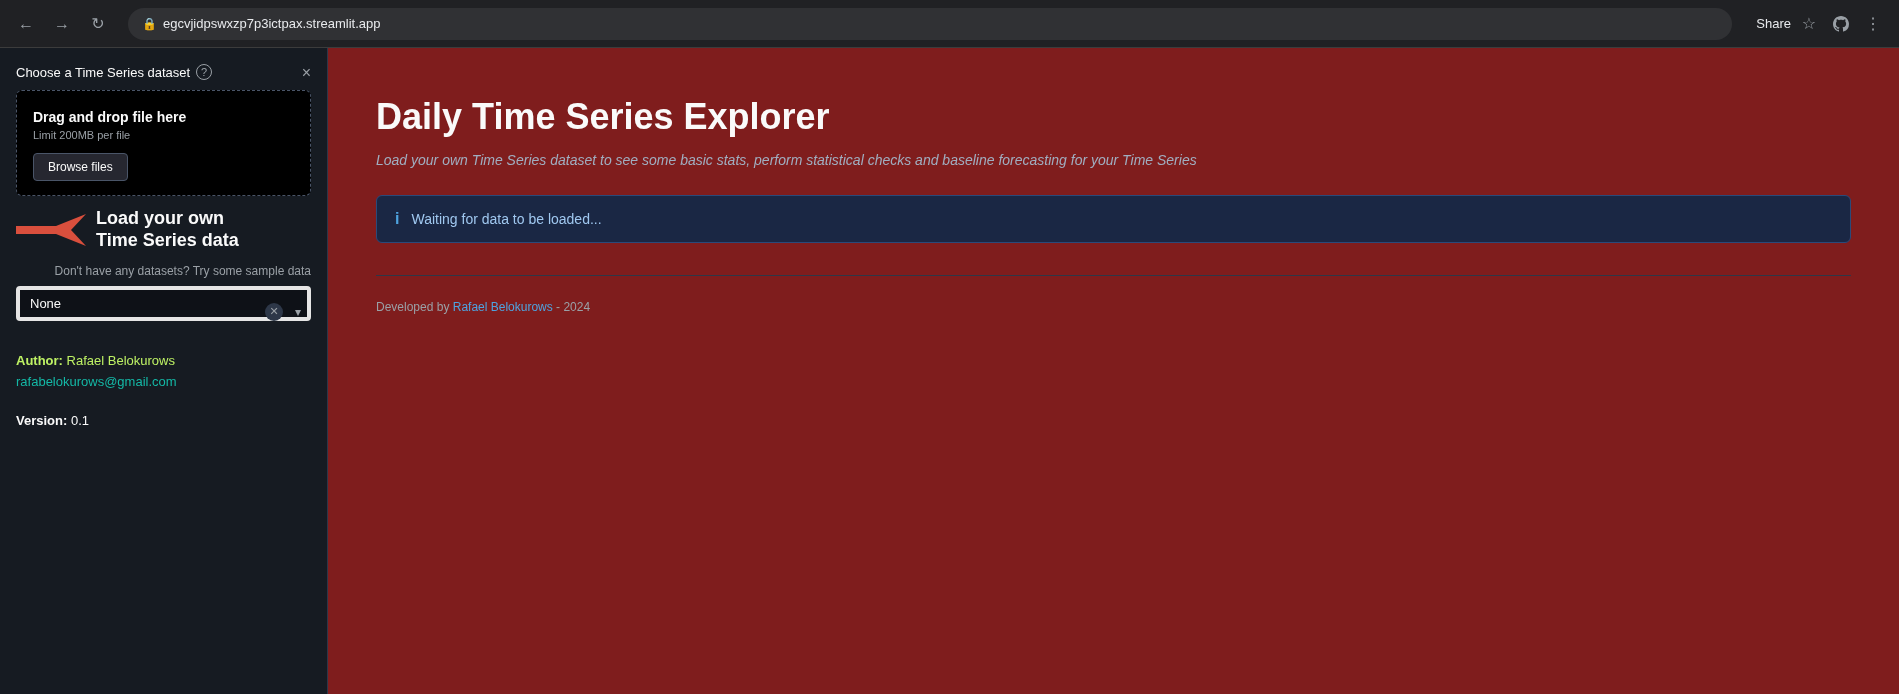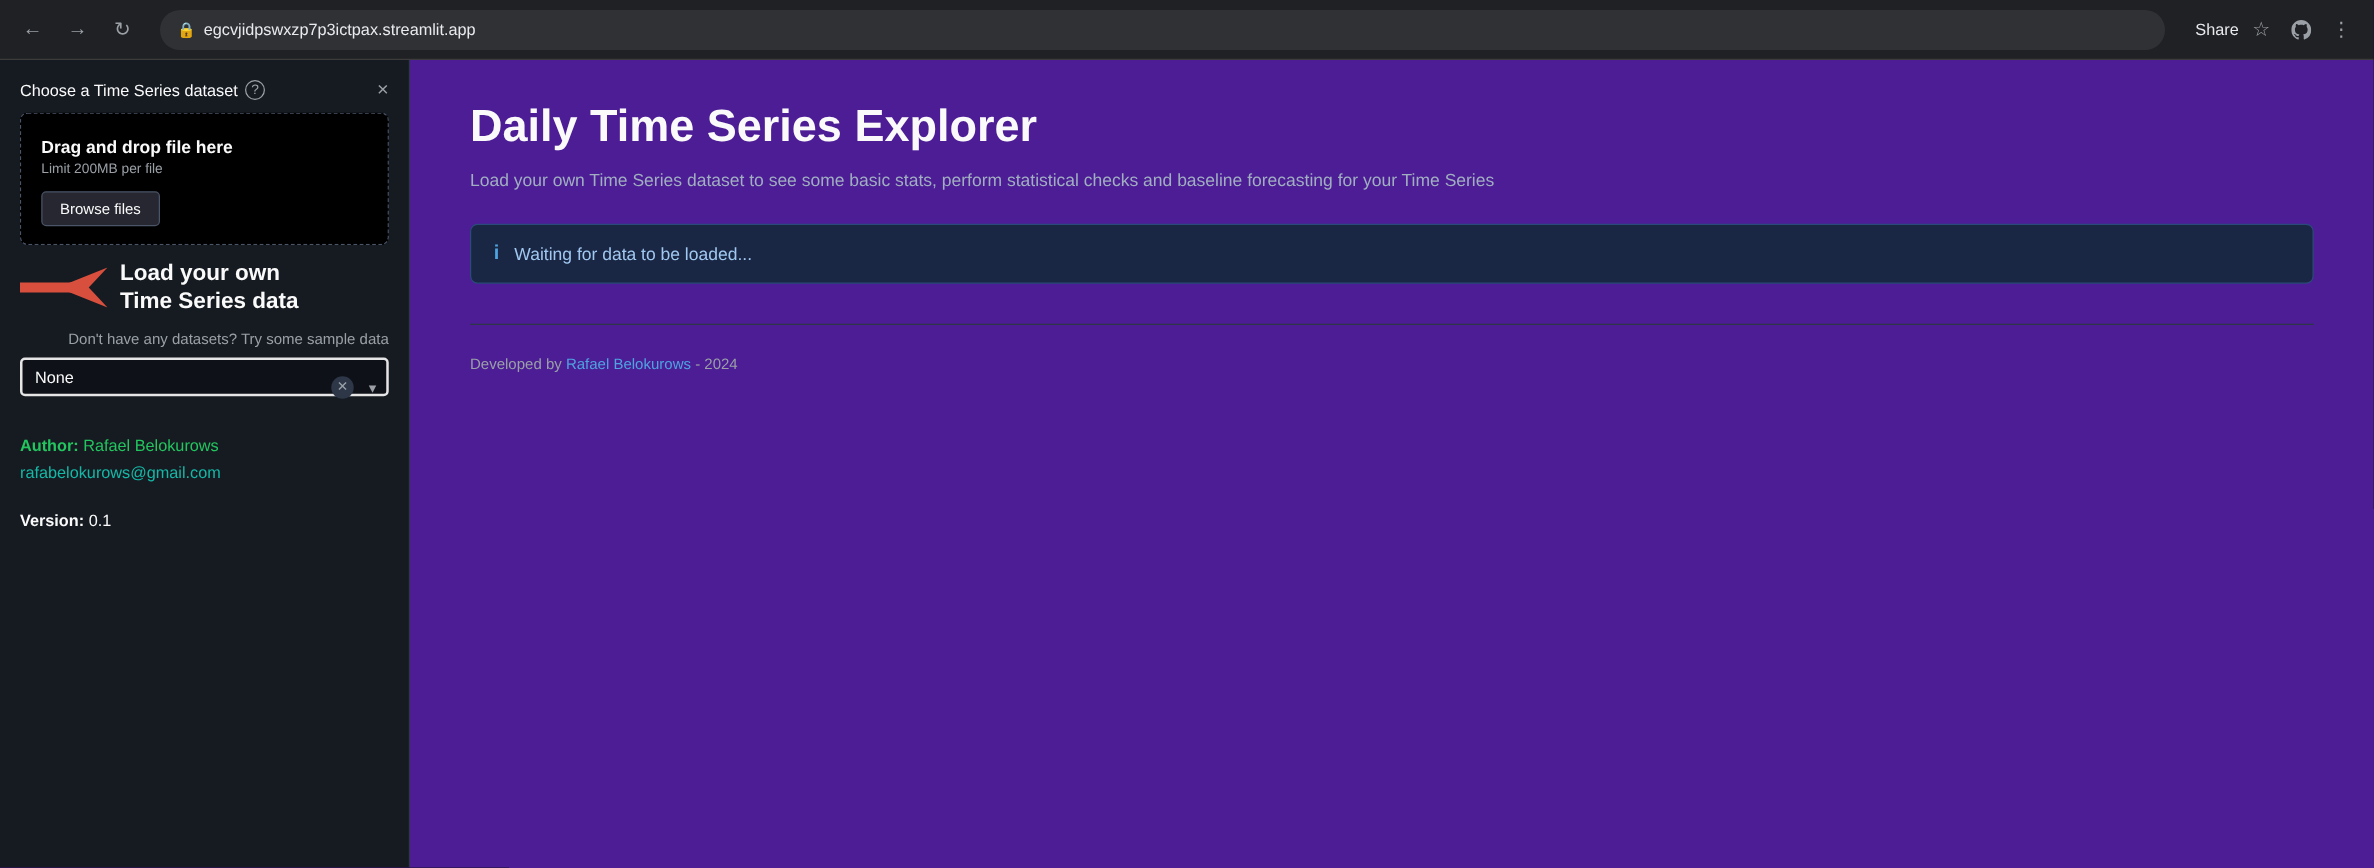--- a/index.html
+++ b/index.html
@@ -169,21 +169,21 @@
     .sample-data-label {
       font-size: 12px;
       color: #9aa0a6;
       margin-bottom: 8px;
       text-align: right;
     }
 
     .sample-select {
       width: 100%;
       background: #0e1117;
-      border: 2px solid #e5e5e5;
+      border: 4px solid #e5e5e5;
       border-radius: 4px;
       padding: 6px 32px 6px 10px;
       color: #fafafa;
       font-size: 13px;
       appearance: none;
       -webkit-appearance: none;
       cursor: pointer;
       margin-bottom: 16px;
     }
     .select-wrapper {
@@ -213,21 +213,21 @@
       width: 18px; height: 18px;
       display: flex; align-items: center; justify-content: center;
       font-size: 11px;
     }
 
     .author-section {
       margin-bottom: 12px;
     }
     .author-label {
       font-size: 13px;
-      color: #22c55e;
+      color: #bef264;
       margin-bottom: 6px;
     }
     .author-label strong {
       font-weight: 600;
     }
     .author-email {
       font-size: 13px;
       color: #14b8a6;
       text-decoration: none;
       display: block;
@@ -239,37 +239,38 @@
       color: #fafafa;
       margin-top: 24px;
     }
     .version-label strong {
       font-weight: 600;
     }
 
     
     .main-content {
       flex: 1;
-      background: #4c1d95;
-      padding: 32px 48px;
+      background: #7f1d1d;
+      padding: 48px 48px;
       overflow-y: auto;
     }
 
     .page-title {
       font-size: 36px;
       font-weight: 800;
       color: #fafafa;
       margin-bottom: 12px;
     }
 
     .page-description {
       font-size: 14px;
       color: #a0aec0;
       margin-bottom: 24px;
       line-height: 1.5;
+      font-style: italic;
     }
 
     .info-banner {
       background: #1a2744;
       border: 1px solid #2a4a7a;
       border-radius: 6px;
       padding: 14px 18px;
       display: flex;
       align-items: center;
       gap: 12px;

